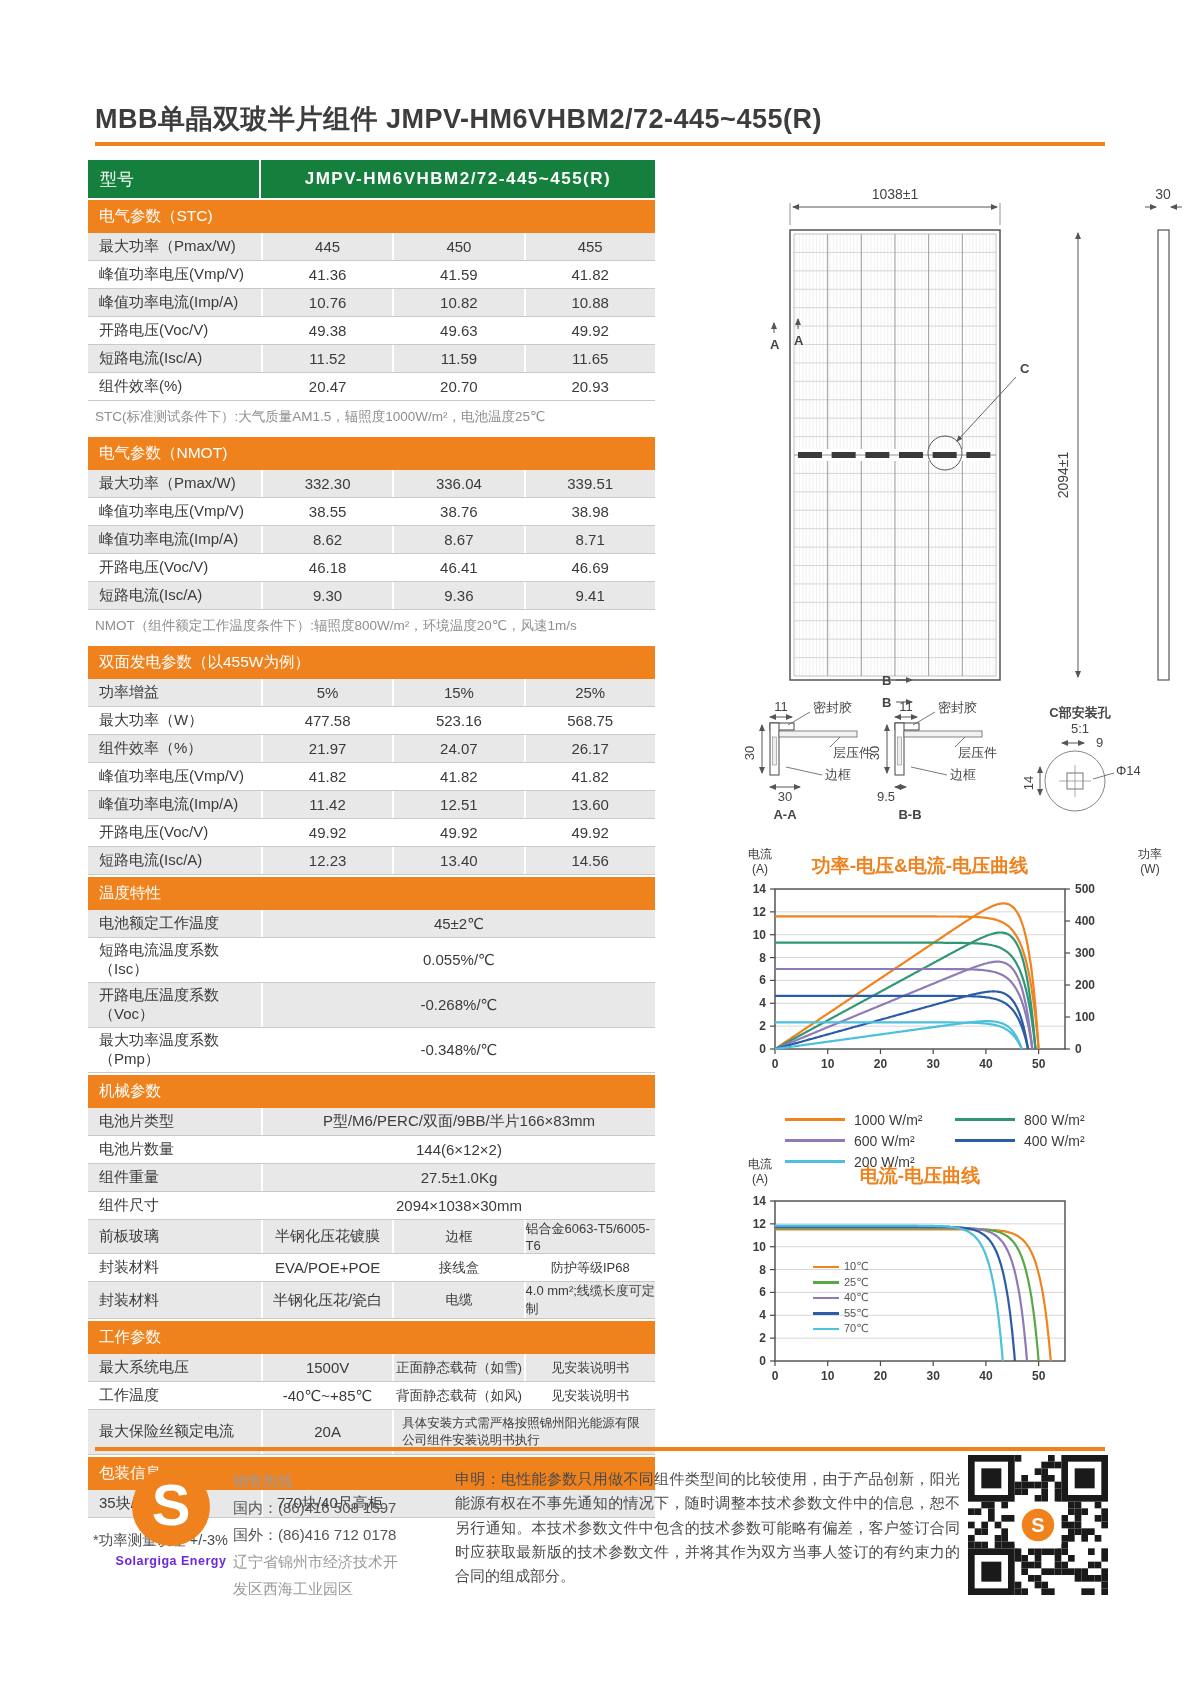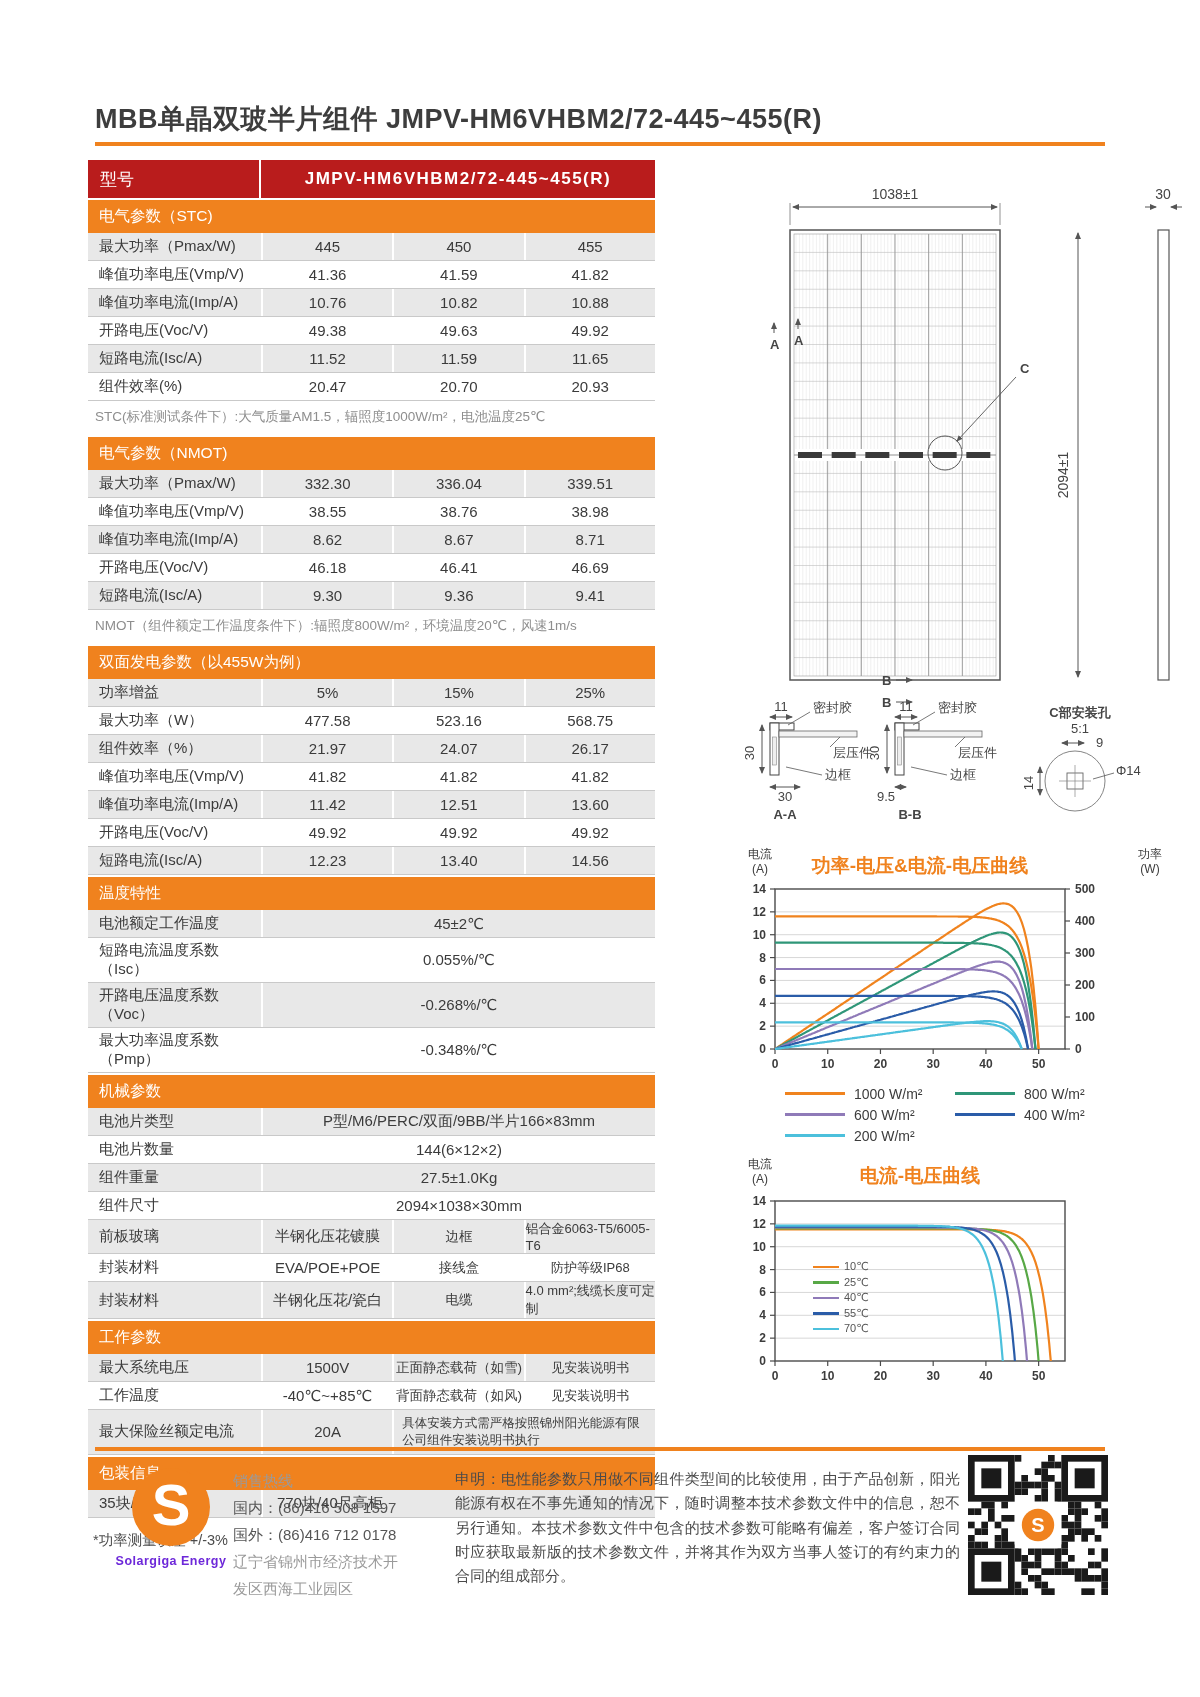--- a/index.html
+++ b/index.html
@@ -4,21 +4,21 @@
 <style>
   html,body{margin:0;padding:0;background:#ffffff;}
   body{font-family:"Liberation Sans","DejaVu Sans",sans-serif;}
   .page{position:relative;width:1200px;height:1697px;background:#fff;overflow:hidden;}
 
   .page-title{position:absolute;left:95px;top:101px;font-size:27px;font-weight:700;color:#3d3d3d;letter-spacing:.5px;white-space:nowrap;}
   .title-rule{position:absolute;left:95px;top:142px;width:1010px;height:4px;background:#f0821e;}
 
   
   .left-col{position:absolute;left:88px;top:160px;width:567px;}
-  .model-row{display:flex;background:#b91c1c;color:#fff;height:38px;align-items:stretch;font-size:17px;}
+  .model-row{display:flex;background:#15803d;color:#fff;height:38px;align-items:stretch;font-size:17px;}
   .model-label{width:30.5%;display:flex;align-items:center;padding-left:12px;border-right:2px solid #fff;box-sizing:border-box;}
   .model-value{flex:1;display:flex;align-items:center;justify-content:center;font-weight:600;letter-spacing:1.5px;}
   .sec-header{background:#f0821e;color:#fff;font-size:15.5px;padding:6px 0 6px 11px;margin-top:2px;}
   .t-row{display:flex;align-items:stretch;min-height:27px;border-bottom:1px solid #c9c9c9;background:#fff;font-size:15px;color:#3b3b3b;}
   .t-row.odd{background:#e8e8e8;}
   .t-row span{display:flex;align-items:center;box-sizing:border-box;}
   .c-label{width:30.5%;padding:3px 6px 3px 11px;border-radius:10px;}
   .c-val{width:23.16%;justify-content:center;border-left:2px solid #fff;padding:3px 9px;}
   .c-key{width:23.16%;justify-content:center;border-left:2px solid #fff;font-size:13.5px;}
   .c-val4{flex:1;justify-content:center;border-left:2px solid #fff;font-size:13px;}
@@ -32,21 +32,21 @@
   .panel-svg{position:absolute;left:690px;top:175px;}
   .panel-svg text{fill:#454545;font-size:13px;font-family:"Liberation Sans",sans-serif;}
   .panel-svg .dim{font-size:14px;}
   .panel-svg .cap{font-size:13px;font-weight:600;}
 
   
   .chart{position:absolute;width:510px;}
   .chart-title{position:absolute;left:85px;width:290px;text-align:center;font-size:19px;font-weight:700;color:#f0821e;top:8px;white-space:nowrap;}
   .axis-label{position:absolute;font-size:12px;color:#3c3c3c;text-align:center;line-height:1.25;}
   .chart svg text.tick{font-size:12px;fill:#3c3c3c;font-weight:700;}
-  .legend-bottom{position:absolute;left:95px;top:238px;width:340px;display:flex;flex-wrap:wrap;text-align:center;}
+  .legend-bottom{position:absolute;left:95px;top:264px;width:340px;display:flex;flex-wrap:wrap;text-align:center;}
   .lg-item{width:50%;display:flex;align-items:center;margin:2.5px 0;}
   .lg-swatch{width:60px;height:3px;margin-right:9px;flex:none;}
   .lg-label{font-size:14px;color:#3c3c3c;}
   .legend-inside{position:absolute;left:123px;top:104px;}
   .lg2-item{display:flex;align-items:center;height:15.5px;}
   .lg2-swatch{width:26px;height:2.5px;margin-right:5px;flex:none;}
   .lg2-label{font-size:11px;color:#555;}
 
   
   .footer-rule{position:absolute;left:95px;top:1447px;width:1010px;height:4px;background:#f0821e;}

